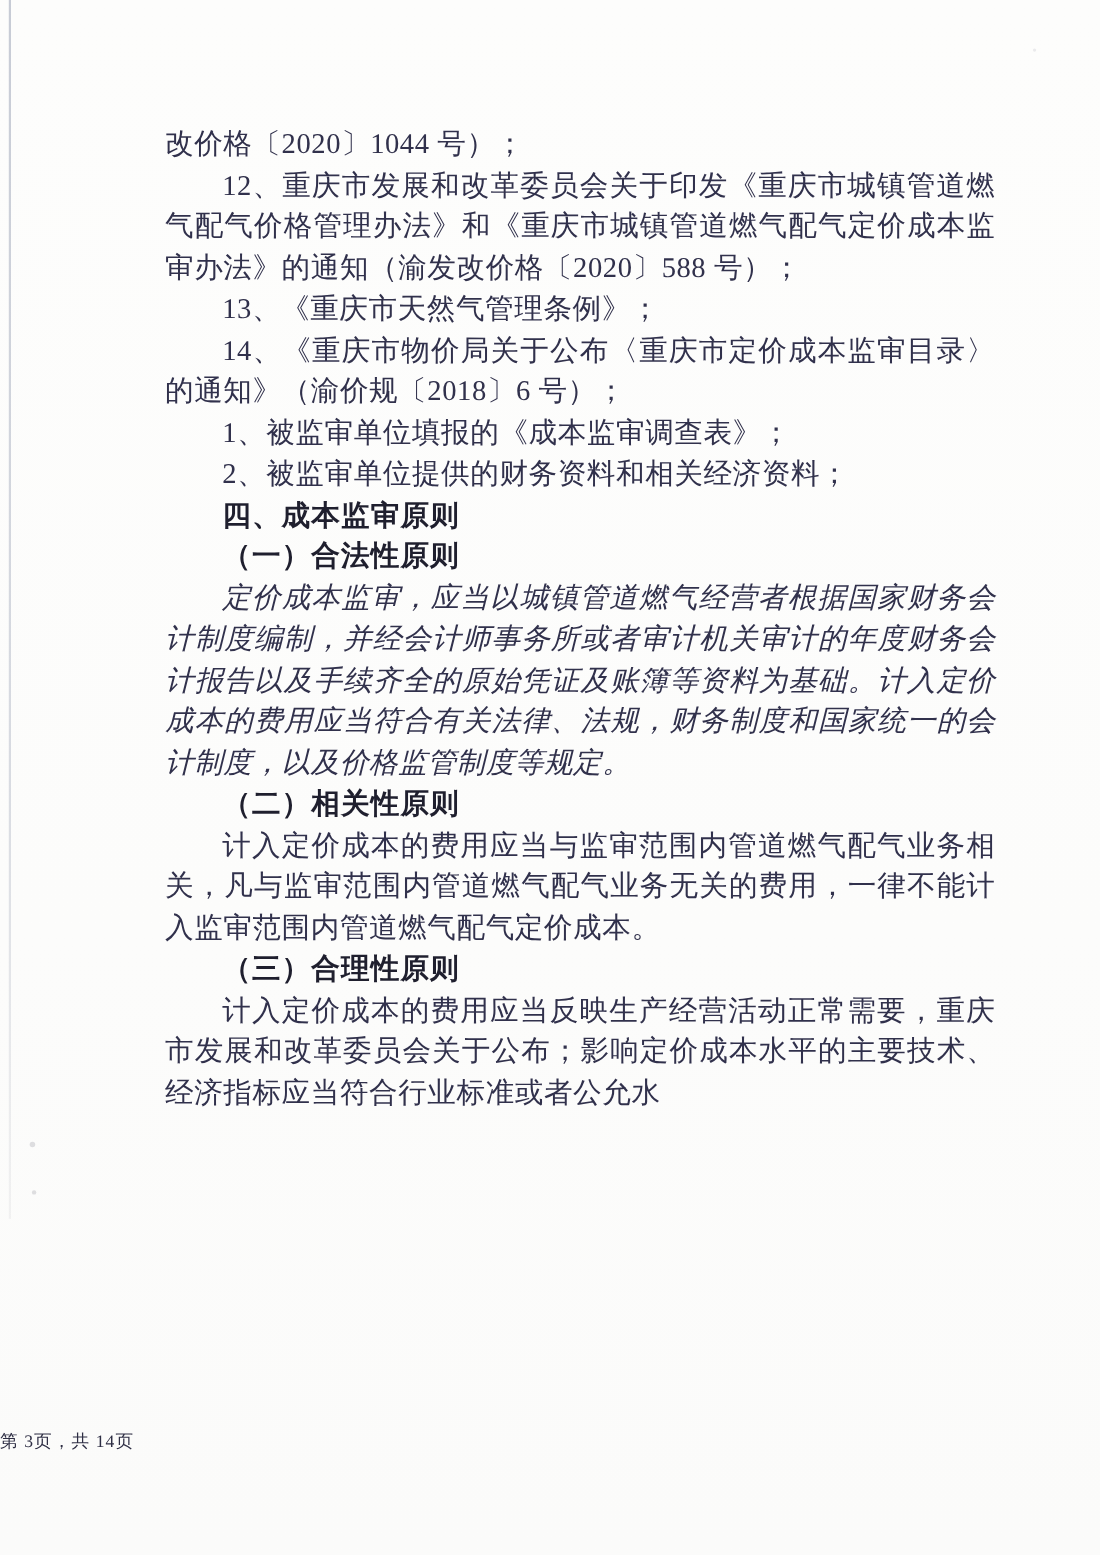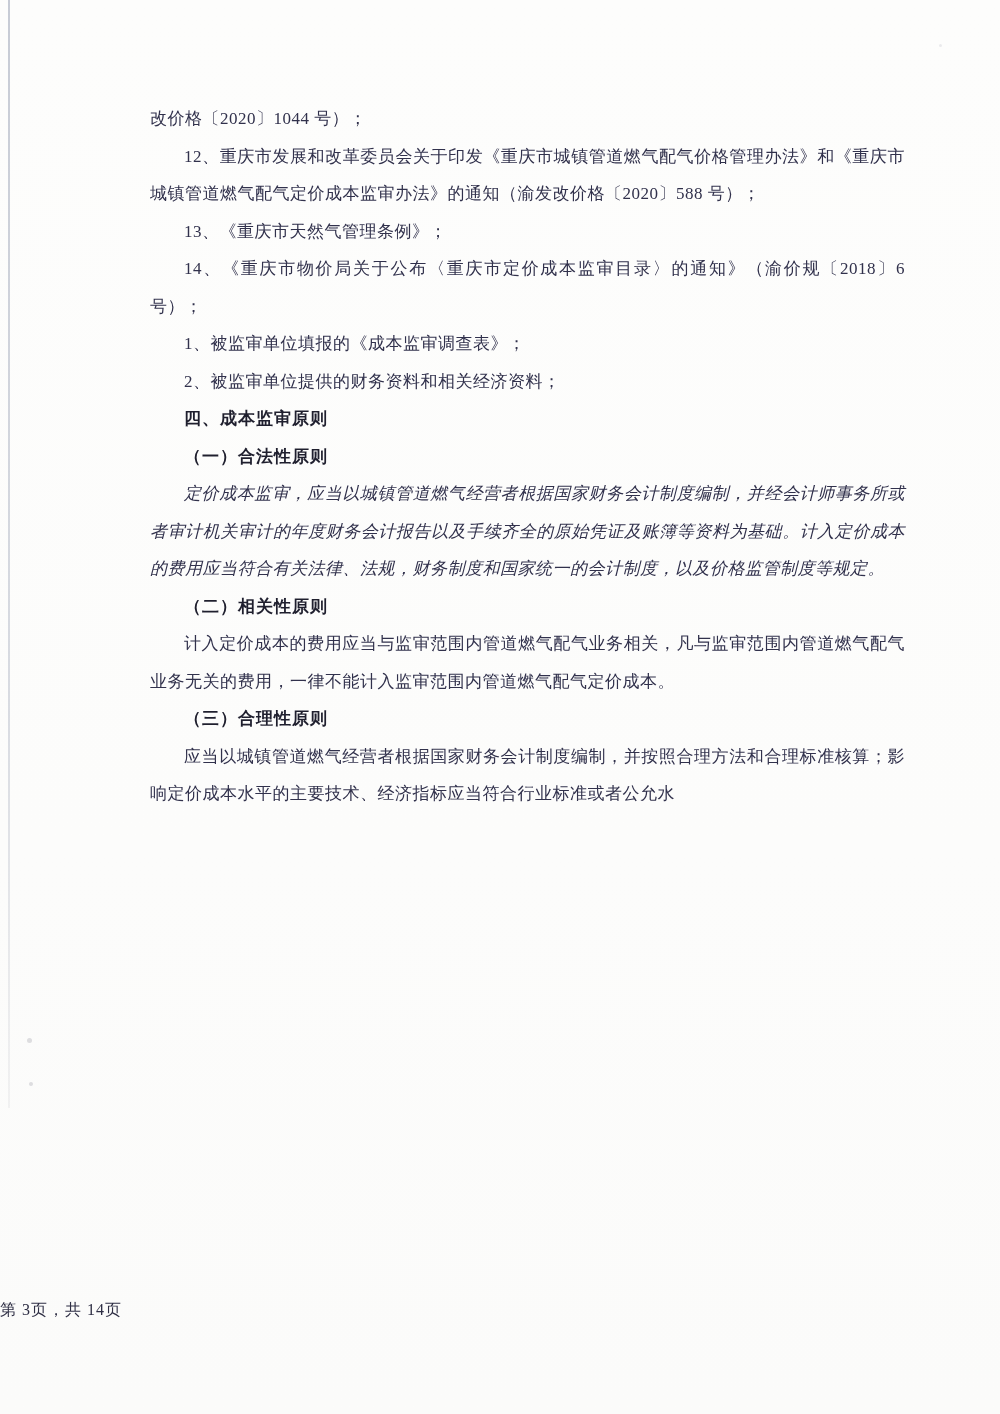--- a/index.html
+++ b/index.html
@@ -34,23 +34,23 @@
     background: rgba(130, 130, 145, 0.25);
     border-radius: 50%;
   }
   .speck.s1 { left: 27px; top: 1038px; width: 5px; height: 5px; }
   .speck.s2 { left: 29px; top: 1082px; width: 4px; height: 4px; }
   .speck.s3 { left: 939px; top: 44px; width: 3px; height: 3px; opacity: .6; }
 
   .content {
     position: absolute;
     left: 150px;
-    top: 100px;
+    top: 112px;
     width: 755px;
-    font-size: 17px;
+    font-size: 26px;
     line-height: 37.5px;
     color: #31314c;
     text-align: justify;
     letter-spacing: 0.5px;
   }
   .content p { margin: 0; }
   .body-indent { text-indent: 2em; }
   .heading {
     font-family: "Liberation Sans", "DejaVu Sans", sans-serif;
     font-weight: bold;
@@ -103,18 +103,18 @@
     <p class="body-indent b3">13、《重庆市天然气管理条例》；</p>
     <p class="body-indent b4">14、《重庆市物价局关于公布〈重庆市定价成本监审目录〉的通知》（渝价规〔2018〕6 号）；</p>
     <p class="body-indent b7">1、被监审单位填报的《成本监审调查表》；</p>
     <p class="body-indent b8">2、被监审单位提供的财务资料和相关经济资料；</p>
     <p class="heading b9">四、成本监审原则</p>
     <p class="heading b11">（一）合法性原则</p>
     <p class="body-indent b12">定价成本监审，应当以城镇管道燃气经营者根据国家财务会计制度编制，并经会计师事务所或者审计机关审计的年度财务会计报告以及手续齐全的原始凭证及账簿等资料为基础。计入定价成本的费用应当符合有关法律、法规，财务制度和国家统一的会计制度，以及价格监管制度等规定。</p>
     <p class="heading b13">（二）相关性原则</p>
     <p class="body-indent b14">计入定价成本的费用应当与监审范围内管道燃气配气业务相关，凡与监审范围内管道燃气配气业务无关的费用，一律不能计入监审范围内管道燃气配气定价成本。</p>
     <p class="heading b15">（三）合理性原则</p>
-    <p class="body-indent b16">应当以城镇管道燃气经营者根据国家财务会计制度编制，并按照合理方法和合理标准核算；影响定价成本水平的主要技术、经济指标应当符合行业标准或者公允水</p>
+    <p class="body-indent b16">计入定价成本的费用应当反映生产经营活动正常需要，重庆市发展和改革委员会关于公布；影响定价成本水平的主要技术、经济指标应当符合行业标准或者公允水</p>
   </div>
 
   <div class="footer">第 3页，共 14页</div>
 
 </div>
 
 </body></html>

